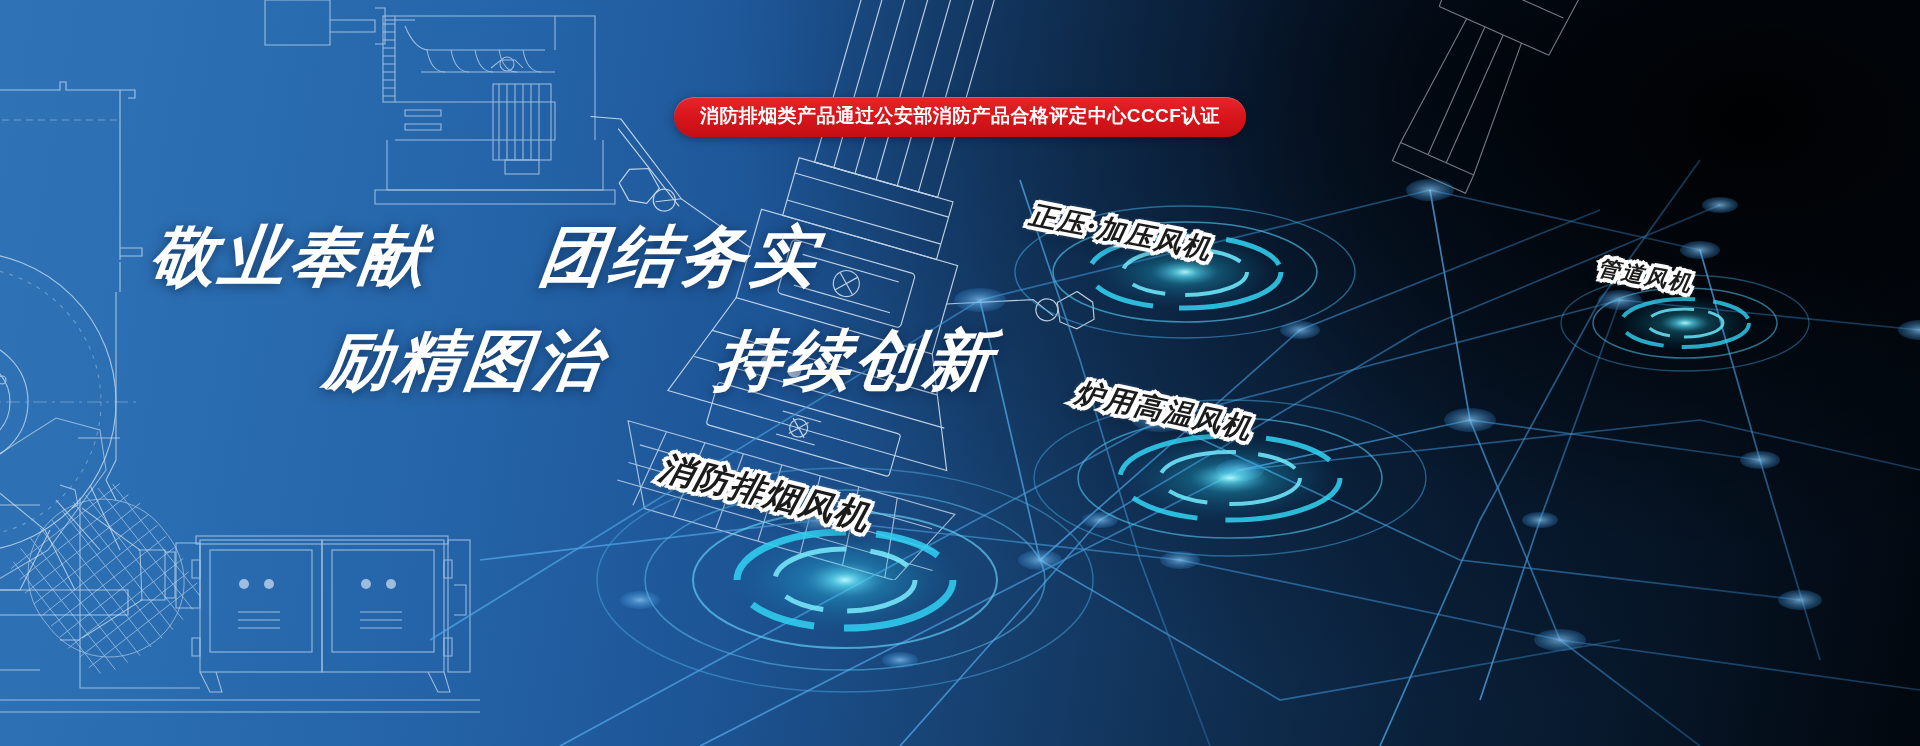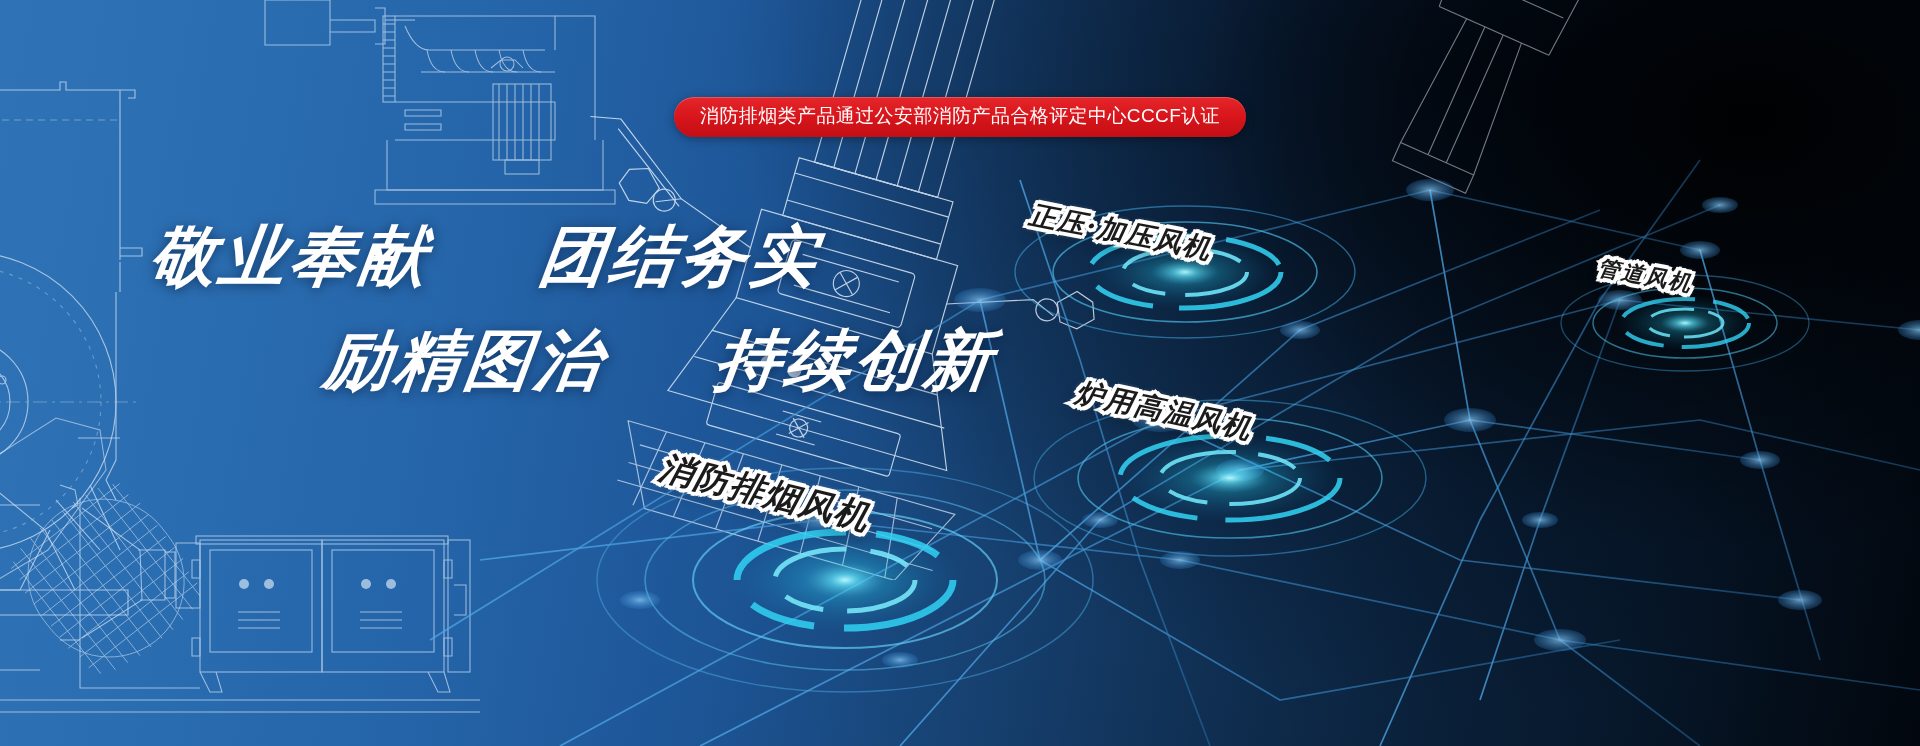--- a/index.html
+++ b/index.html
@@ -33,21 +33,21 @@
 
   
   .net { position:absolute; inset:0; }
 
   
   #badge {
     position:absolute; left:50%; top:97px; transform:translateX(-50%);
     background:linear-gradient(180deg,#e5262b 0%,#d8161c 48%,#c30e14 100%);
     color:#fff; border-radius:30px;
     padding:7px 26px 9px 26px;
-    font-size:19px; font-weight:normal; letter-spacing:.4px;
+    font-size:19px; font-weight:bold; letter-spacing:.4px;
     white-space:nowrap; line-height:1.25;
     box-shadow:0 2px 10px rgba(0,0,0,.35), inset 0 1px 0 rgba(255,255,255,.22);
     z-index:40;
   }
 
   
   #slogan {
     position:absolute; left:150px; top:212px; z-index:35;
     color:#fff;
     font-family:"DejaVu Serif","Liberation Serif",serif;

